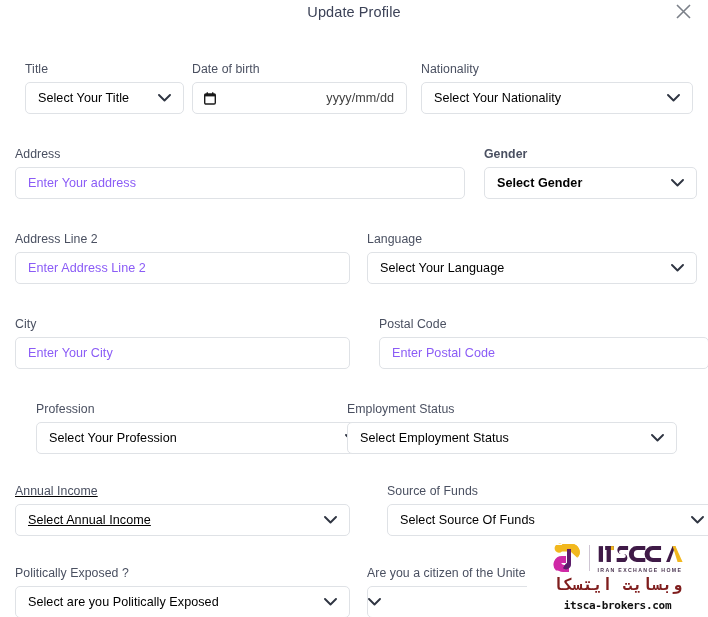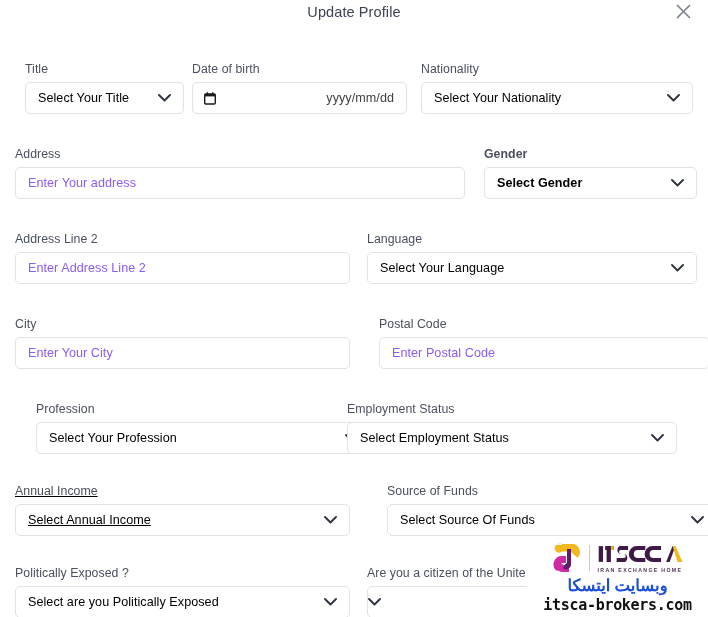--- a/index.html
+++ b/index.html
@@ -191,30 +191,30 @@
     color: #4a3550;
     font-weight: 700;
     margin-top: 2px;
     font-family: "Liberation Sans", sans-serif;
   }
 
   .wm-persian {
     text-align: center;
     font-size: 16.5px;
     font-weight: 700;
-    color: #1d4ed8;
+    color: #7f1d1d;
     line-height: 20px;
     direction: rtl;
-    font-family: Liberation Serif, serif;
+    font-family: Liberation Mono, monospace;
     margin-top: 1px;
   }
 
   .wm-url {
     text-align: center;
-    font-size: 15px;
+    font-size: 11px;
     font-weight: 700;
     color: #111111;
     line-height: 19px;
     font-family: "DejaVu Sans Mono", monospace;
     letter-spacing: -0.3px;
   }
 </style>
 </head>
 <body>
 

